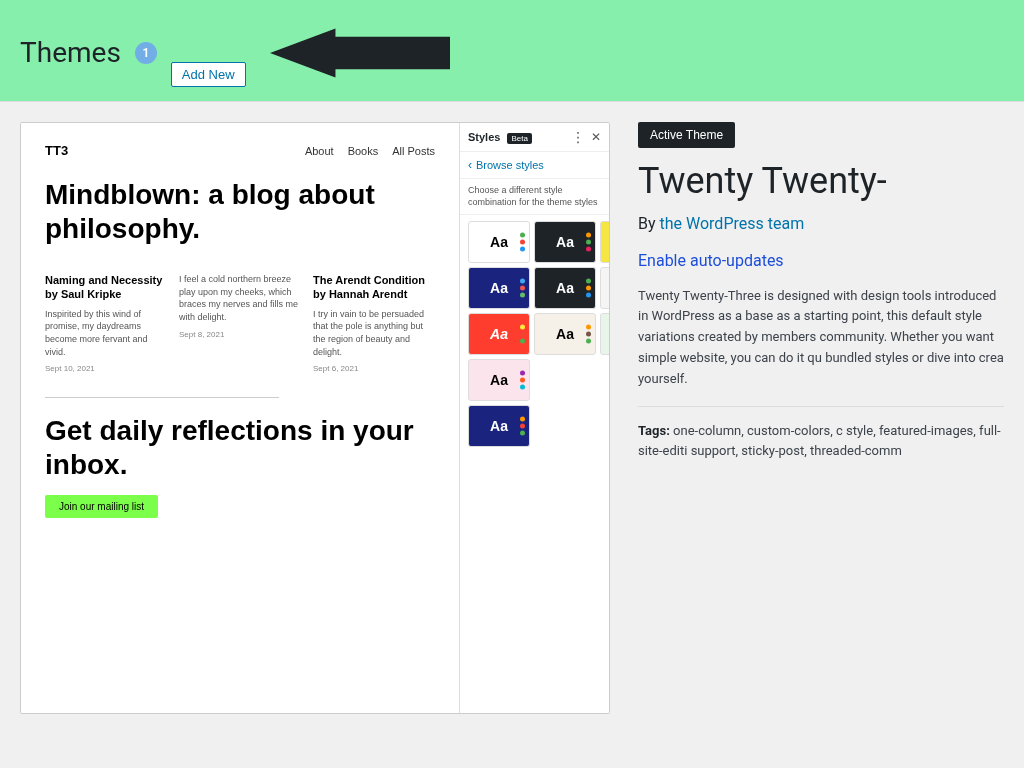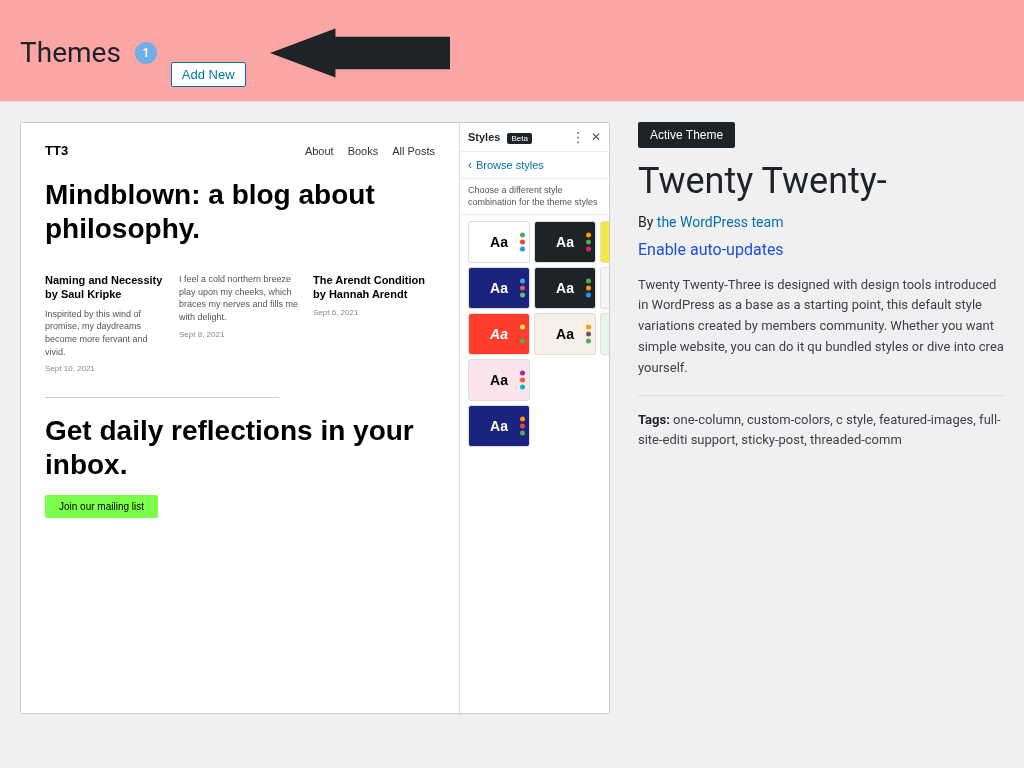--- a/index.html
+++ b/index.html
@@ -1,20 +1,20 @@
 <!DOCTYPE html>
 <html><head>
   <meta charset="utf-8">
   <style>
     * { box-sizing: border-box; margin: 0; padding: 0; }
     body { font-family: -apple-system, BlinkMacSystemFont, "Segoe UI", Roboto, sans-serif; background: #f0f0f1; min-height: 768px; }
 
     
     .page-header {
-      background: #fca5a5;
+      background: #86efac;
       padding: 18px 20px 14px 20px;
       display: flex;
       align-items: center;
       gap: 14px;
       border-bottom: 1px solid #ddd;
       position: relative;
     }
     .page-title {
       font-size: 28px;
       font-weight: 400;
@@ -272,23 +272,23 @@
     }
     .theme-name {
       font-size: 36px;
       font-weight: 400;
       color: #1d2327;
       line-height: 1.1;
       margin-bottom: 12px;
       overflow: hidden;
     }
     .theme-author {
-      font-size: 14px;
+      font-size: 16px;
       color: #1d2327;
-      margin-bottom: 10px;
+      margin-bottom: 18px;
     }
     .theme-author a {
       color: #0073aa;
       text-decoration: none;
     }
     .enable-updates-link {
       color: #1d4ed8;
       font-size: 16px;
       text-decoration: none;
       display: block;
@@ -352,20 +352,21 @@
             <div class="blog-post-title">Naming and Necessity by Saul Kripke</div>
             <div class="blog-post-excerpt">Inspirited by this wind of promise, my daydreams become more fervant and vivid.</div>
             <div class="blog-post-date">Sept 10, 2021</div>
           </div>
           <div class="blog-post">
             <div class="blog-post-excerpt">I feel a cold northern breeze play upon my cheeks, which braces my nerves and fills me with delight.</div>
             <div class="blog-post-date">Sept 8, 2021</div>
           </div>
           <div class="blog-post">
             <div class="blog-post-title">The Arendt Condition by Hannah Arendt</div>
+            <div class="blog-post-excerpt">I try in vain to be persuaded that the pole is anything but the region of beauty and delight.</div>
             <div class="blog-post-date">Sept 6, 2021</div>
           </div>
         </div>
 
         <hr class="blog-divider">
 
         <div class="blog-cta-title">Get daily reflections in your inbox.</div>
         <button class="blog-cta-btn">Join our mailing list</button>
       </div>
 

